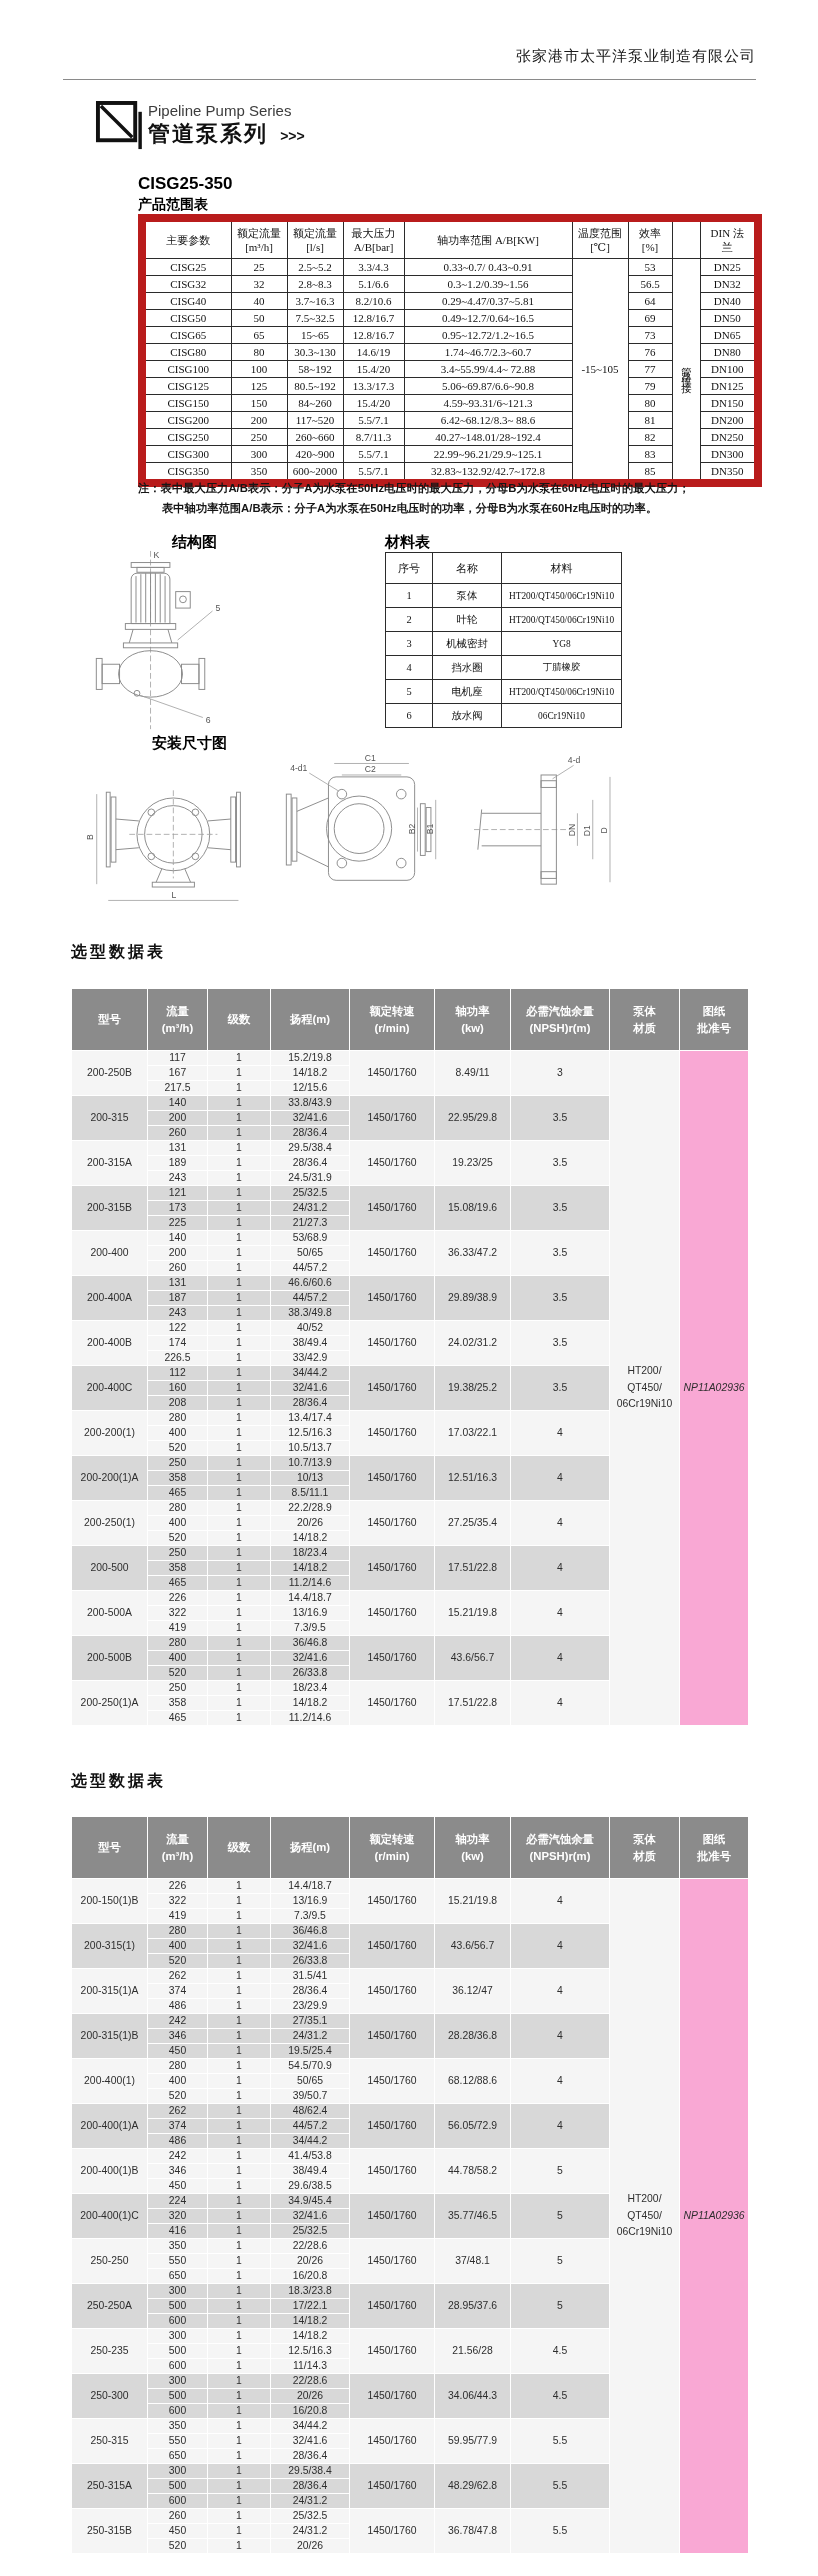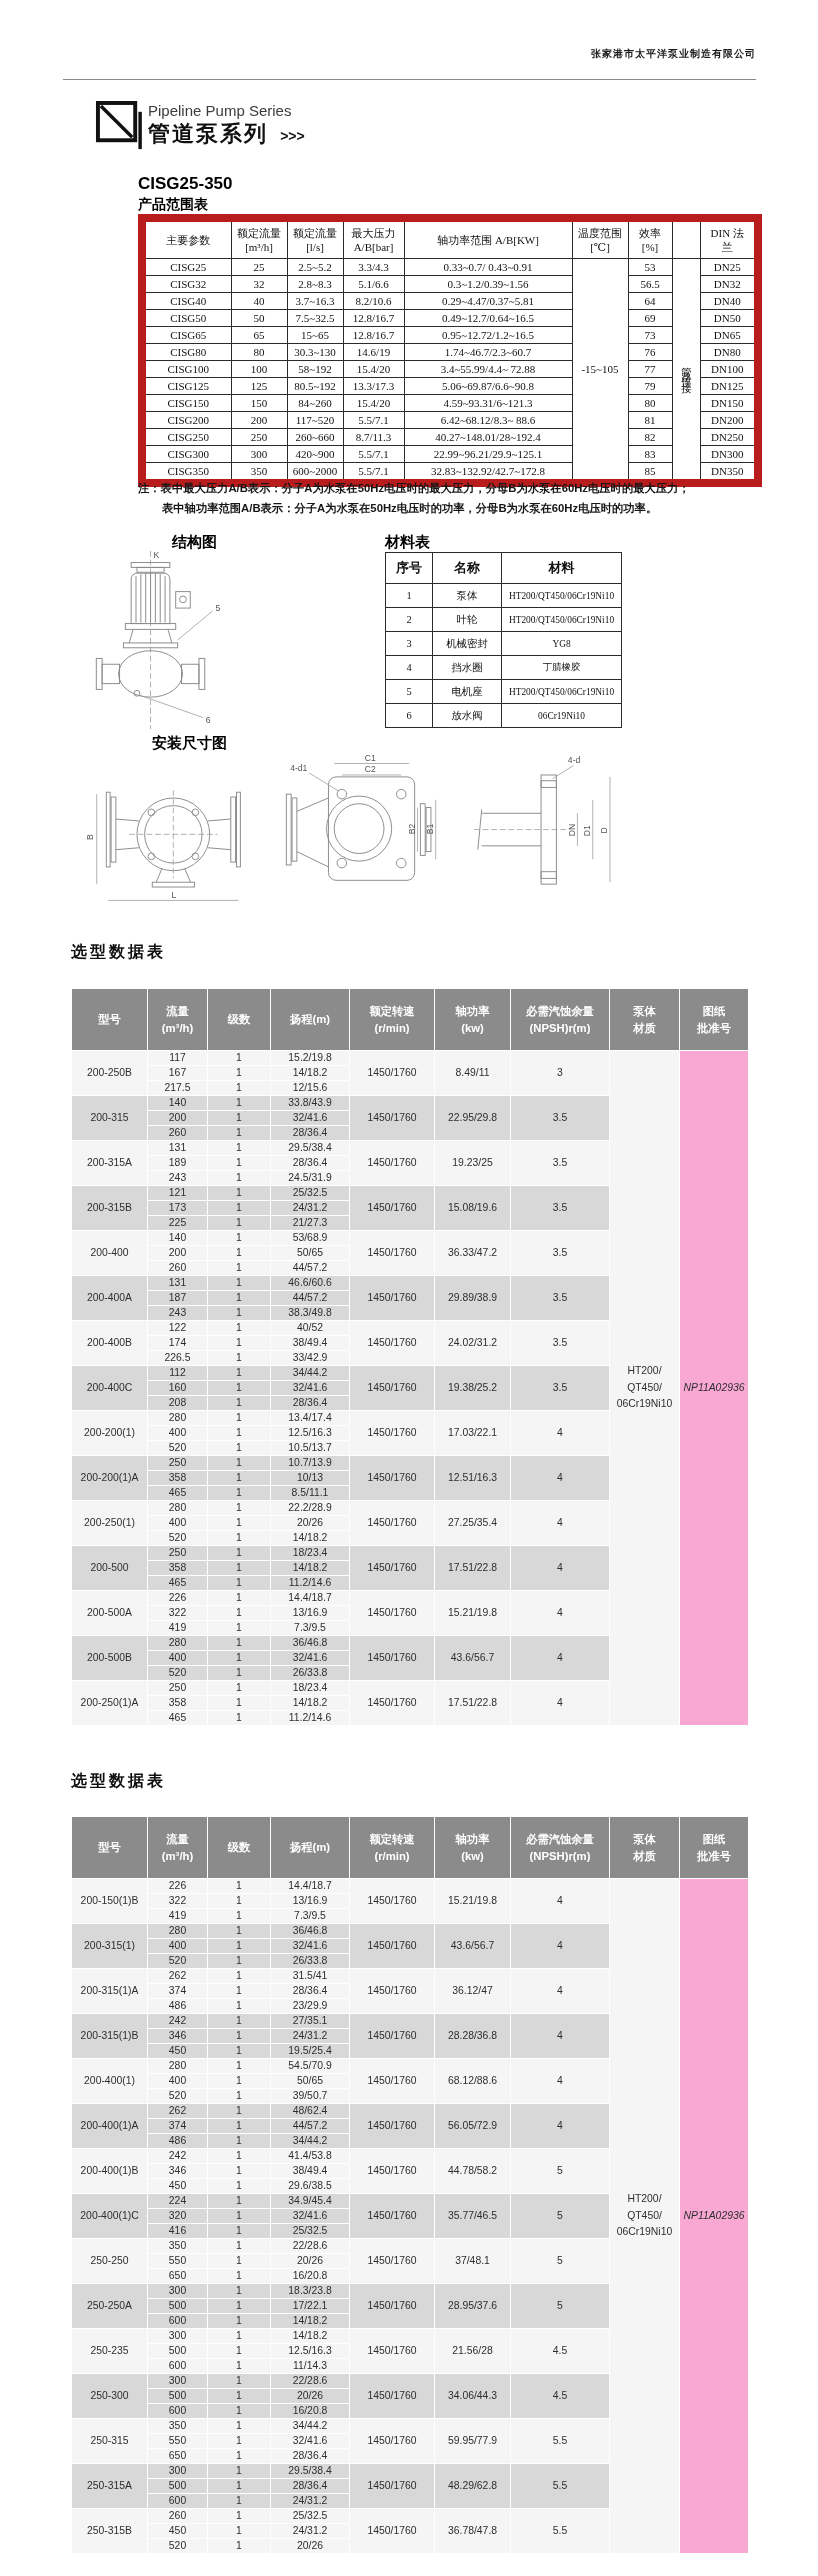--- a/index.html
+++ b/index.html
@@ -1,21 +1,21 @@
 <!DOCTYPE html>
 <html><head>
 <meta charset="utf-8">
 <style>
   html,body{margin:0;padding:0;background:#ffffff;}
   .page{position:relative;width:819px;height:2576px;background:#fff;overflow:hidden;
         font-family:"Liberation Sans","DejaVu Sans",sans-serif;color:#222;}
 
   
   .company{position:absolute;top:47px;right:63px;font-family:"Liberation Serif","DejaVu Serif",serif;
-           font-weight:bold;font-size:10px;color:#1a1a1a;letter-spacing:1px;}
+           font-weight:normal;font-size:15px;color:#1a1a1a;letter-spacing:1px;}
   .head-rule{position:absolute;top:79px;left:63px;right:63px;border-top:1.5px solid #8a8a8a;}
 
   .logo{position:absolute;left:95px;top:100px;}
   .series-en{position:absolute;left:148px;top:102px;font-size:15px;color:#3c3c3c;}
   .series-cn{position:absolute;left:148px;top:119px;font-size:22px;font-weight:bold;color:#111;letter-spacing:2px;}
   .series-cn .arrows{font-size:14px;font-weight:bold;letter-spacing:0;color:#111;margin-left:4px;}
 
   .model-range{position:absolute;left:138px;top:174px;font-size:17px;font-weight:bold;color:#000;}
   .pr-title{position:absolute;left:138px;top:196px;font-size:14px;font-weight:bold;color:#000;}
 
@@ -31,21 +31,21 @@
   .note2{position:absolute;left:162px;top:501px;font-size:11.3px;font-weight:bold;color:#161616;}
 
   .struct-title{position:absolute;left:172px;top:533px;font-size:15px;font-weight:bold;color:#000;}
   .mat-title{position:absolute;left:385px;top:533px;font-size:15px;font-weight:bold;color:#000;}
 
   .struct-svg{position:absolute;left:93px;top:549px;}
 
   
   .mat-table{position:absolute;left:385px;top:552px;width:237px;border-collapse:collapse;table-layout:fixed;
              font-family:"Liberation Serif","DejaVu Serif",serif;border:1.5px solid #2b2b2b;}
-  .mat-table th{border:1px solid #2b2b2b;font-size:13px;font-weight:bold;height:28px;text-align:center;color:#111;}
+  .mat-table th{border:1px solid #2b2b2b;font-size:11px;font-weight:normal;height:28px;text-align:center;color:#111;}
   .mat-table td{border:1px solid #2b2b2b;font-size:10.4px;height:23px;text-align:center;color:#111;padding:0 1px;}
   .mat-table td:nth-child(3){font-size:9.4px;}
 
   .install-title{position:absolute;left:152px;top:734px;font-size:15px;font-weight:bold;color:#000;}
   .install-svg{position:absolute;left:83px;top:752px;}
 
   svg text{font-family:"Liberation Sans","DejaVu Sans",sans-serif;font-size:9px;fill:#555;}
   svg .ln{stroke:#8a8a8a;fill:none;stroke-width:1;}
   svg .dash{stroke:#9a9a9a;fill:none;stroke-width:0.8;stroke-dasharray:6 3;}
   svg .dim{stroke:#9a9a9a;fill:none;stroke-width:0.8;}

